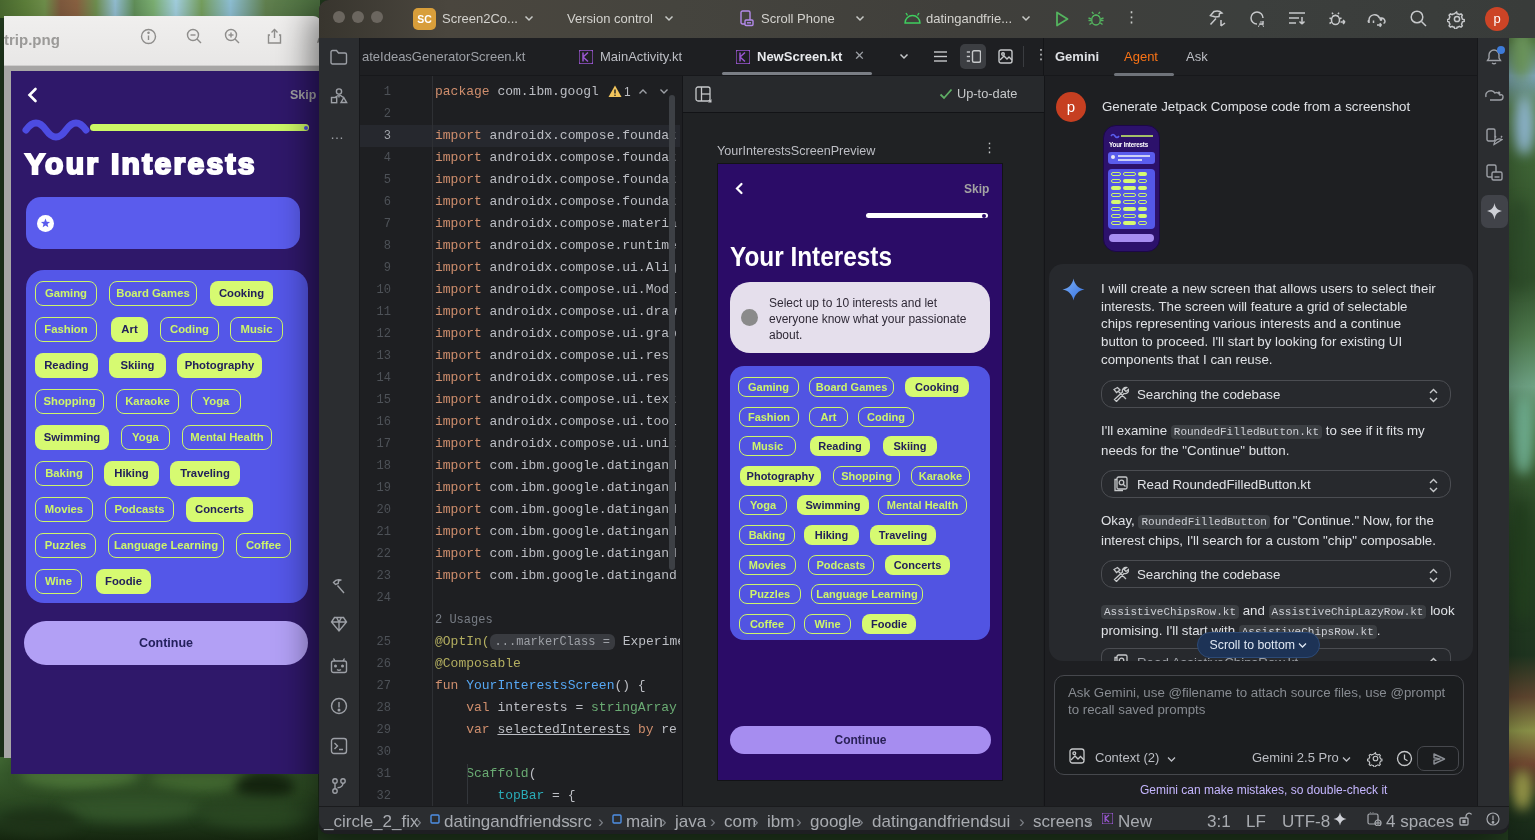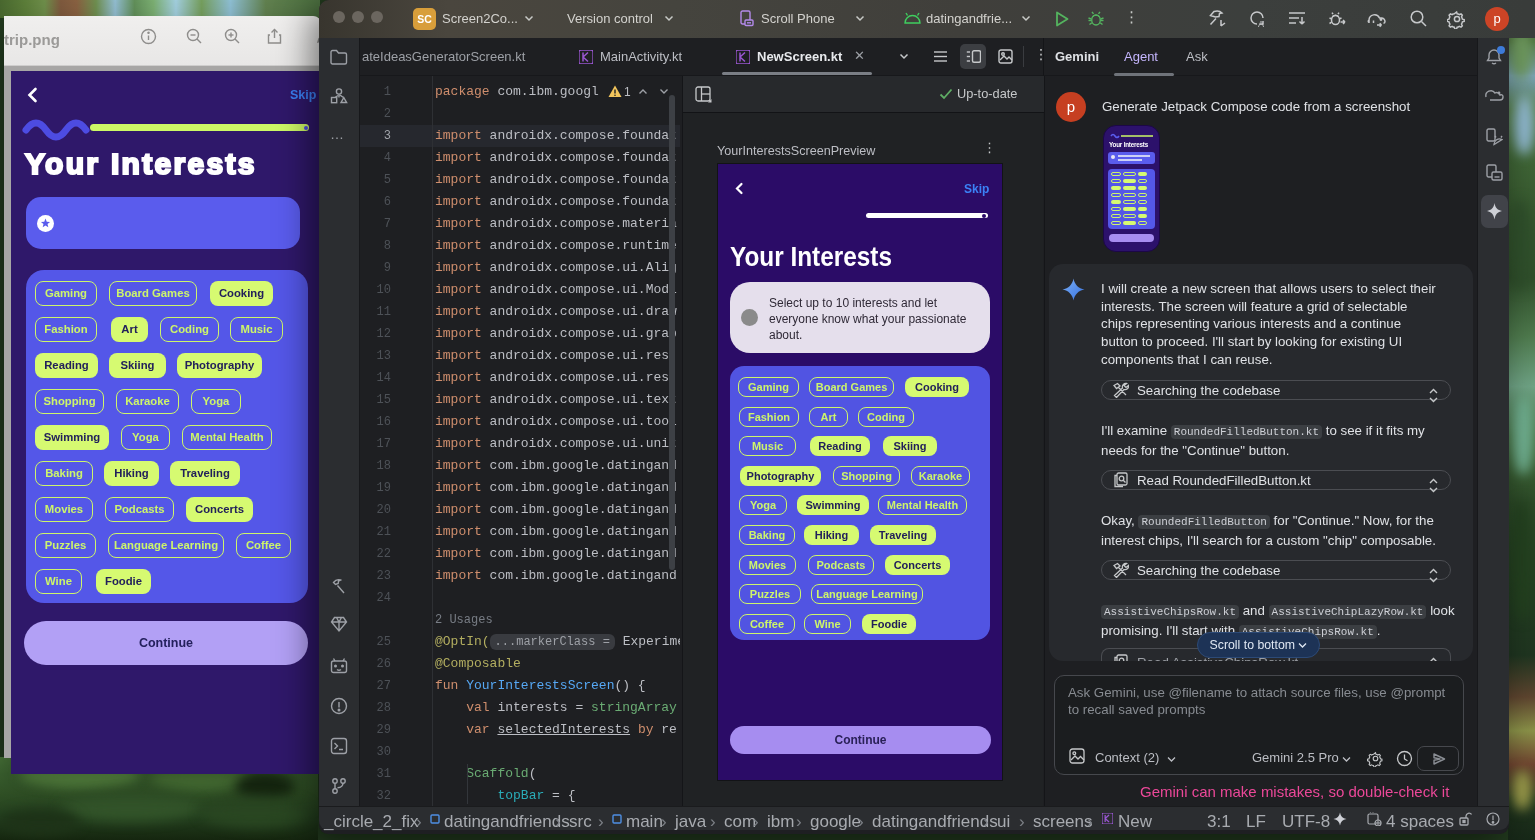--- a/index.html
+++ b/index.html
@@ -13,21 +13,21 @@
 #wallBL{left:0;top:757px;width:318px;height:83px;
  background:linear-gradient(180deg,#4c7a3c 0,#3d6531 20%,#315226 45%,#24401f 70%,#15260f 100%)}
 .blob{position:absolute;border-radius:50%;filter:blur(6px)}
 
 #pwin{left:4px;top:16px;width:318px;height:742px;background:#a7a6a5;border-radius:0 9px 0 0;box-shadow:0 18px 40px rgba(0,0,0,.45)}
 #ptitle{left:0;top:0;width:318px;height:50px;background:linear-gradient(180deg,#f0efee,#e8e7e6);border-bottom:1px solid #cfcecd;border-radius:0 9px 0 0}
 #ptitle .tname{position:absolute;left:0;top:15px;font-size:15px;font-weight:bold;color:#9b9a98}
 .picon{position:absolute;top:12px;color:#8e8d8b}
 
 #mock{left:7px;top:55px;width:311px;height:703px;background:#2f186a;overflow:hidden}
-#mock .skip,#pv .skip{font-weight:bold;color:#3b82f6}
+#mock .skip,#pv .skip{font-weight:bold;color:#a3a3a3}
 .limebar{background:#cdf866;border-radius:4px}
 #mockTitle{left:14px;top:76px;font-size:30px;font-weight:bold;color:#fff;letter-spacing:2.3px;-webkit-text-stroke:2.2px #fff}
 #mockCard{left:15px;top:126px;width:274px;height:52px;background:#5a5ced;border-radius:15px}
 #mockCard .circ{position:absolute;left:11px;top:18px;width:17px;height:17px;border-radius:50%;background:#fff}
 #mockCard .txt{position:absolute;left:39px;top:11px;font-size:11.2px;line-height:14.5px;color:#fff;white-space:nowrap;letter-spacing:-.15px}
 #mockPanel{left:15px;top:199px;width:282px;height:333px;background:#5457e8;border-radius:18px}
 #mockBtn{left:13px;top:550px;width:284px;height:44px;background:#b2a0f5;border-radius:22px;text-align:center;line-height:44px;font-size:12.5px;font-weight:bold;color:#23205c}
 .chip{position:absolute;display:flex;align-items:center;justify-content:center;font-weight:bold;border-radius:8px;white-space:nowrap}
 .co{border:1.6px solid #cdf56a;color:#cdf56a}
 .cf{background:#d6fa71;color:#22205a}
@@ -52,21 +52,21 @@
 #phone{position:absolute;left:35px;top:88px;width:284px;height:616px;background:#2b0c67;outline:1px solid #121316}
 #pvTitle{position:absolute;left:12px;top:77px;font-size:28px;font-weight:bold;color:#fff;transform:scaleX(.87);transform-origin:left}
 #pvCard{position:absolute;left:12px;top:118px;width:260px;height:71px;background:#e5dfec;border-radius:20px}
 #pvCard .circ{position:absolute;left:11px;top:27px;width:17px;height:17px;border-radius:50%;background:#8a8a8a}
 #pvCard .txt{position:absolute;left:39px;top:13px;font-size:12px;line-height:16px;color:#2f2936;white-space:nowrap}
 #pvPanel{position:absolute;left:12px;top:202px;width:260px;height:274px;background:#5154e2;border-radius:14px}
 #pvBtn{position:absolute;left:12px;top:562px;width:261px;height:28px;background:#a68df0;border-radius:14px;text-align:center;line-height:28px;font-size:12px;font-weight:bold;color:#2a2158}
 #gem{left:725px;top:76px;width:433px;height:730px;background:#1e1f22;border-left:1px solid #141518}
 .gcard{position:absolute;left:4px;top:188px;width:424px;height:397px;background:#27292d;border-radius:14px}
 .gtxt{position:absolute;font-size:13.3px;line-height:17.7px;color:#dfe1e5}
-.gbox{position:absolute;left:56px;width:350px;height:20px;border:1px solid #4b4d52;border-radius:12px;display:flex;align-items:center;color:#dfe1e5;font-size:13.3px}
+.gbox{position:absolute;left:56px;width:350px;height:28px;border:1px solid #4b4d52;border-radius:12px;display:flex;align-items:center;color:#dfe1e5;font-size:13.3px}
 .codechip{font-family:"Liberation Mono",monospace;font-size:11px;background:#3b3e42;color:#ced0d6;border-radius:4px;padding:1px 3px}
 #inbox{position:absolute;left:9px;top:599px;width:410px;height:100px;background:#1b1d1f;border:1px solid #46484d;border-radius:10px}
 #statusbar{left:0;top:806px;width:1190px;height:24px;background:#2b2d30;border-top:1px solid #1a1b1d;border-radius:0 0 9px 9px;font-size:17px;color:#a8abb0}
 .sb{position:absolute;top:4.5px;white-space:nowrap}
 svg{display:block}
 </style></head><body>
 
 <div class="abs" id="wallTop"></div>
 <div class="abs" id="wallRight">
 <div class="blob" style="left:2px;top:30px;width:22px;height:50px;background:#6f9a5e"></div>
@@ -319,21 +319,21 @@
 <svg class="abs" style="left:638px;top:11px" width="15" height="15" viewBox="0 0 15 15" stroke="#c6c8ca" stroke-width="1.4" fill="none">
         <rect x="1" y="1" width="13" height="13" rx="2"></rect>
         <circle cx="5" cy="5" r="1.3"></circle>
         <path d="M2 11 l4-4 3 3 2-2 3 3"></path>
       </svg>
 <div class="abs" style="left:663px;top:8px;width:1px;height:21px;background:#3a3c40"></div>
 <span class="abs" style="left:674px;top:8px;font-size:14px;color:#c6c8ca">⋮</span>
 </div>
 <div class="abs" id="geminihdr">
 <span class="abs" style="left:11px;top:11px;font-size:13px;font-weight:bold;color:#dfe1e5">Gemini</span>
-<span class="abs" style="left:80px;top:11px;font-size:13px;color:#c4b5fd">Agent</span>
+<span class="abs" style="left:80px;top:11px;font-size:13px;color:#f97316">Agent</span>
 <span class="abs" style="left:142px;top:11px;font-size:13px;color:#bcbec4">Ask</span>
 <div class="abs" style="left:70px;top:35px;width:60px;height:3px;background:#6f737a;border-radius:2px"></div>
 </div>
 <div class="abs" id="editor">
 <div class="hl3"></div>
 <div class="abs" style="left:72px;top:0;width:1px;height:730px;background:#2e3034"></div>
 <div id="gut">1<br>2<br><span style="color:#a1a4aa">3</span><br>4<br>5<br>6<br>7<br>8<br>9<br>10<br>11<br>12<br>13<br>14<br>15<br>16<br>17<br>18<br>19<br>20<br>21<br>22<br>23<br>24<br><br>25<br>26<br>27<br>28<br>29<br>30<br>31<br>32</div>
 <div id="code"><span class="k">package</span> com.ibm.googl
 
 <span class="k">import</span> androidx.compose.foundat
@@ -566,21 +566,21 @@
         </svg>
 <svg class="abs" style="left:341px;top:74px" width="17" height="17" viewBox="0 0 17 17" fill="none" stroke="#c6c8ca" stroke-width="1.3">
           <circle cx="8.5" cy="8.5" r="7"></circle>
           <path d="M8.5 4.5 V9 l3 1.8"></path>
         </svg>
 <div class="abs" style="left:362px;top:70px;width:42px;height:25px;border:1px solid #46484d;border-radius:7px"></div>
 <svg class="abs" style="left:377px;top:76px" width="14" height="14" viewBox="0 0 14 14" fill="none" stroke="#8a8e94" stroke-width="1.4" stroke-linejoin="round">
           <path d="M2 2 L12.5 7 L2 12 L2 8.3 L8 7 L2 5.7 Z"></path>
         </svg>
 </div>
-<span class="abs" style="left:95px;top:707px;font-size:15px;color:#ec4899">Gemini can make mistakes, so double-check it</span>
+<span class="abs" style="left:95px;top:707px;font-size:12px;color:#c4b5fd">Gemini can make mistakes, so double-check it</span>
 </div>
 <div class="abs" id="rstrip">
 <svg class="abs" style="left:7px;top:10px" width="18" height="18" viewBox="0 0 18 18" stroke="#9da0a6" stroke-width="1.4" fill="none">
         <path d="M9 2 a5 5 0 0 1 5 5 v3 l1.5 2.5 h-13 L4 10 v-3 a5 5 0 0 1 5-5 z"></path>
         <path d="M7 15 q2 1.5 4 0"></path>
       </svg>
 <circle class="abs" style="left:19px;top:8px;width:8px;height:8px;border-radius:50%;background:#3d7bd9"></circle>
 <svg class="abs" style="left:6px;top:48px" width="20" height="17" viewBox="0 0 20 17" stroke="#9da0a6" stroke-width="1.4" fill="none">
         <path d="M2 11 a5 5 0 0 1 9-4 a3.5 3.5 0 0 1 5 2 q3-1 3 2 a3 3 0 0 1-3 3 h-10"></path>
         <circle cx="15" cy="7" r="0.7" fill="#9da0a6"></circle>

